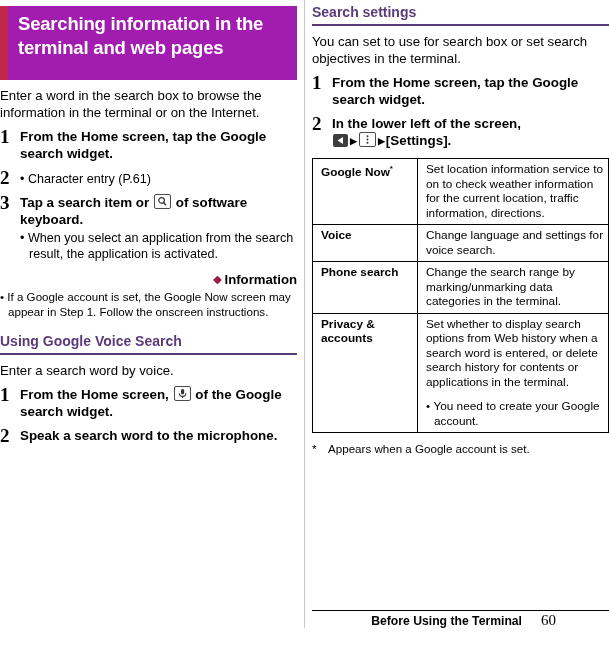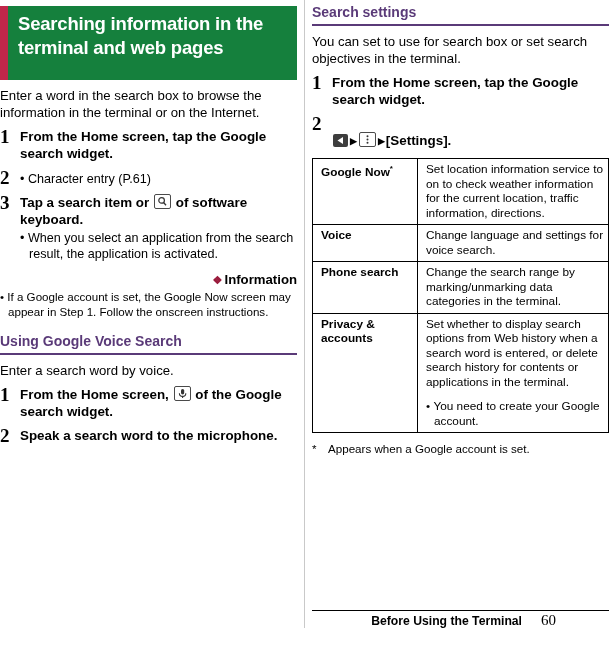--- a/index.html
+++ b/index.html
@@ -38,21 +38,21 @@
     left: 304px;
     top: 0px;
     width: 1px;
     height: 628px;
     background: #c9c9c9;
   }
 
   
   .banner {
     display: flex;
-    background: #15803d;
+    background: #a21caf;
     color: #ffffff;
     margin: 6px 0 0 0;
     min-height: 74px;
   }
   .banner-bar {
     width: 8px;
     background: #c0274a;
     flex: 0 0 8px;
   }
   .banner-text {
@@ -324,21 +324,21 @@
     <div class="step">
       <div class="step-num">1</div>
       <div class="step-body">
         <span>From the Home screen, tap the Google search widget.</span>
       </div>
     </div>
 
     <div class="step">
       <div class="step-num">2</div>
       <div class="step-body">
-        <br>
+        <span>In the lower left of the screen,</span><br>
         <span class="ico-dark">
           <svg width="15" height="13" viewBox="0 0 15 13">
             <path d="M10 3 L4.5 6.5 L10 10 Z" fill="#ffffff"></path>
           </svg>
         </span><span class="arrow-sm">▶</span><span class="ico">
           <svg width="15" height="13" viewBox="0 0 15 13">
             <circle cx="7.5" cy="3.2" r="1" fill="#333"></circle>
             <circle cx="7.5" cy="6.5" r="1" fill="#333"></circle>
             <circle cx="7.5" cy="9.8" r="1" fill="#333"></circle>
           </svg>

